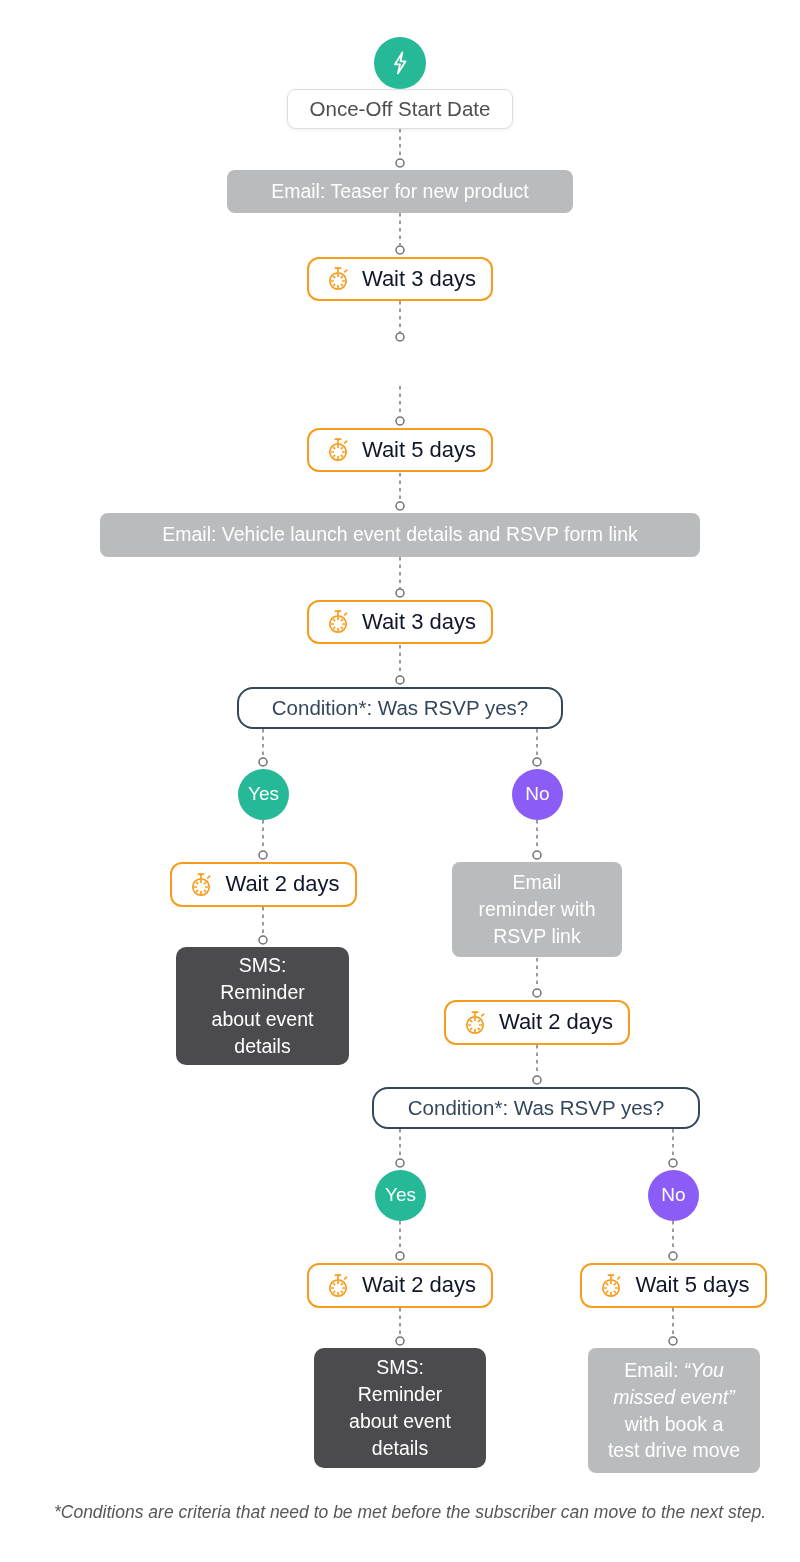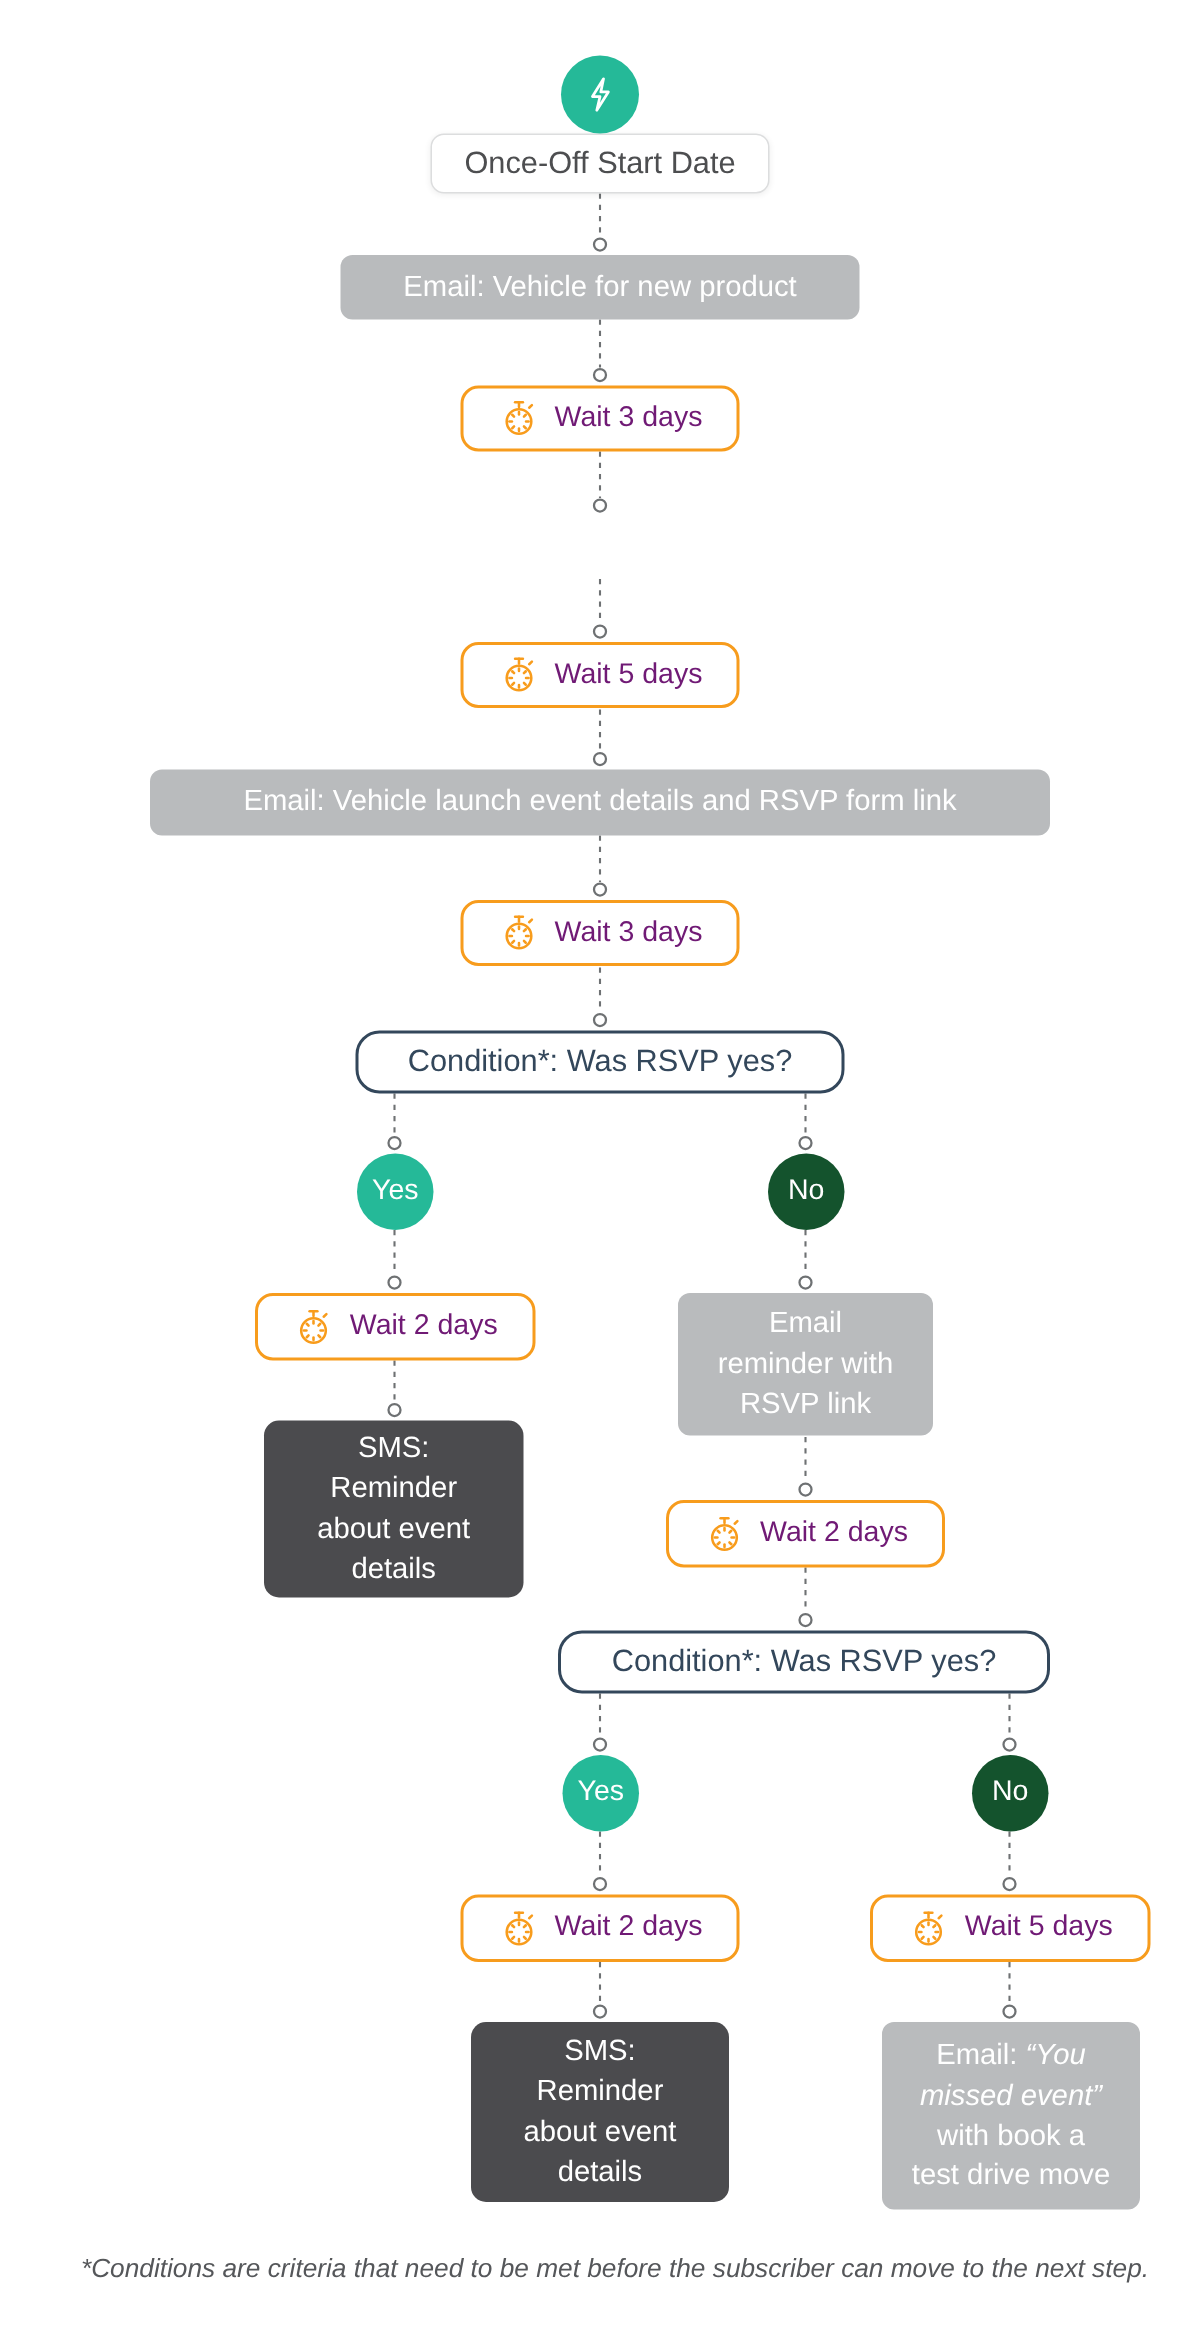--- a/index.html
+++ b/index.html
@@ -15,29 +15,29 @@
   }
   .start-circle{border-radius:50%;background:#25B998;z-index:3;}
   .start-box{
     background:#fff;border:1px solid #dcddde;border-radius:9px;
     color:#4d4e50;font-size:20.5px;box-shadow:0 1px 4px rgba(0,0,0,.07);
   }
   .gray-box{background:#B9BBBD;color:#ffffff;font-size:19.5px;border-radius:8px;}
   .dark-box{background:#4B4B4E;color:#ffffff;font-size:19.5px;border-radius:10px;}
   .wait-box{
     background:#fff;border:2px solid #F79C1D;border-radius:12px;
-    color:#701a75;font-size:19px;gap:10px;align-items:center;
+    color:#0f172a;font-size:22px;gap:10px;align-items:center;
   }
   .cond-box{
     background:#fff;border:2px solid #33475B;border-radius:16px;
     color:#33475B;font-size:20.5px;
   }
   .branch-circle{border-radius:50%;color:#fff;font-size:19px;}
   .teal{background:#25B998;}
-  .red{background:#14532d;}
+  .red{background:#8b5cf6;}
   .pre{white-space:pre-line;line-height:1.38;}
   .multi{line-height:1.38;}
   .footnote{
     position:absolute;left:0;right:0;top:1502px;z-index:2;
     text-align:center;font-style:italic;font-size:17.5px;color:#55575A;padding-left:20px;
   }
   em{}
 </style>
 </head>
 <body>
@@ -94,21 +94,21 @@
   <div class="node start-circle" style="left:374px;top:37px;width:52px;height:52px;">
     <svg width="30" height="30" viewBox="0 0 28 28">
       <path d="M16.2 4.2 L9.3 15.3 h4.7 L12 23.8 L19.2 12.4 h-4.7 Z" fill="none" stroke="#ffffff" stroke-width="1.7" stroke-linejoin="round"></path>
     </svg>
   </div>
   <div class="node start-box" style="left:287px;top:89px;width:226px;height:40px;justify-content:center;">
     <span>Once-Off Start Date</span>
   </div>
 
   <div class="node gray-box" style="left:227px;top:170px;width:346px;height:43px;">
-    <span>Email: Vehicle for new product</span>
+    <span>Email: Teaser for new product</span>
   </div>
 
   <div class="node wait-box" style="left:307px;top:257px;width:186px;height:44px;">
     <svg width="28" height="28" viewBox="0 0 28 28">
       <g fill="none" stroke="#F89C1C" stroke-width="1.7" stroke-linecap="round">
         <line x1="14" y1="3.2" x2="14" y2="6.4"></line>
           <line x1="11.4" y1="3.2" x2="16.6" y2="3.2"></line>
         <line x1="20.8" y1="6.8" x2="22.6" y2="5.1"></line>
         <circle cx="14" cy="16" r="8.2"></circle>
         <line x1="14" y1="9.6" x2="14" y2="11.3"></line>

